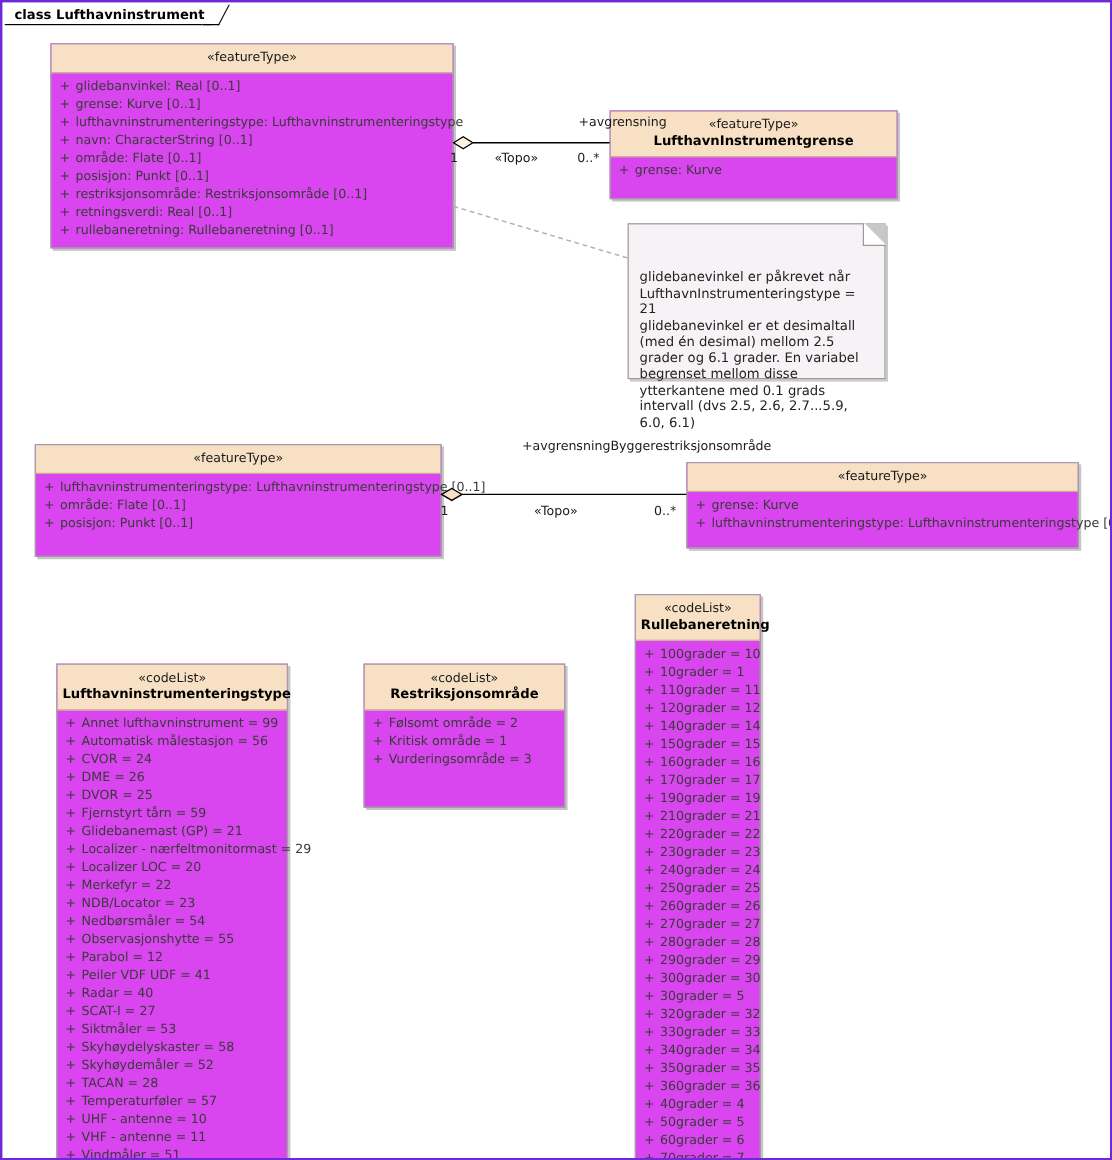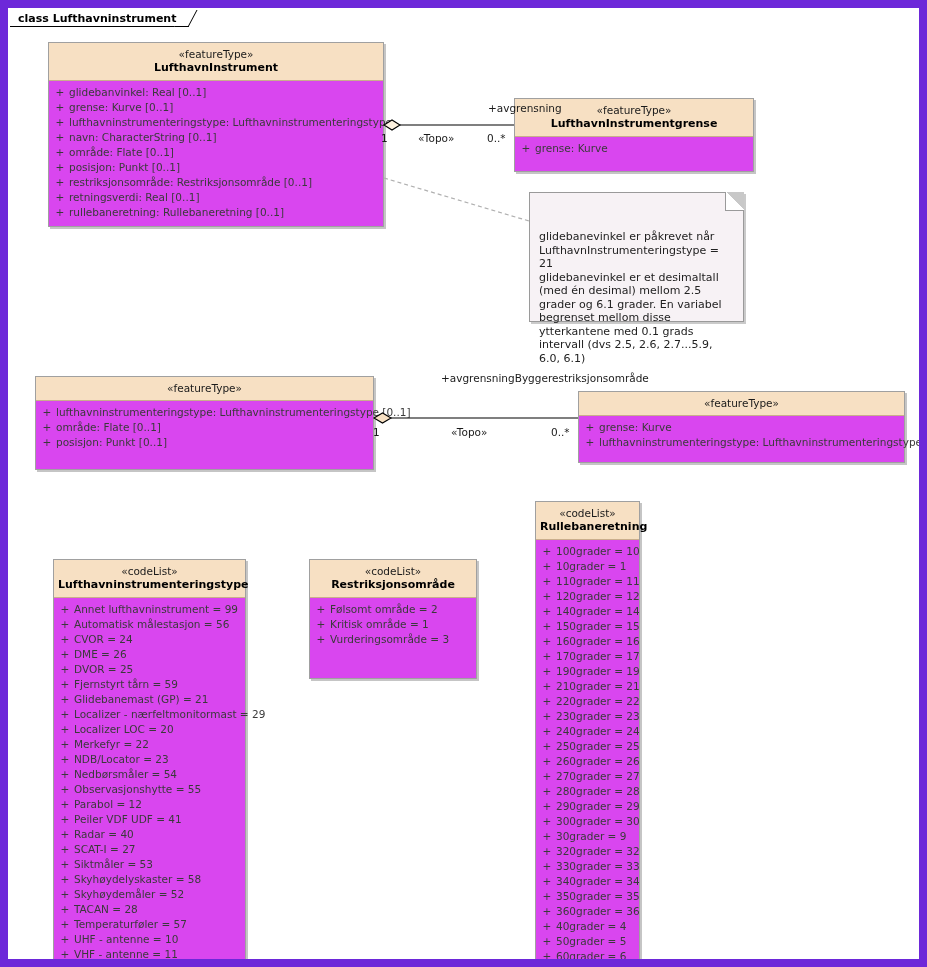--- a/index.html
+++ b/index.html
@@ -8,21 +8,21 @@
     background: #ffffff;
   }
   body {
     font-family: "DejaVu Sans", "Liberation Sans", sans-serif;
   }
   #diagram {
     position: relative;
     width: 927px;
     height: 967px;
     background: #ffffff;
-    border: 8px solid #6d28d9;
+    border: 2px solid #6d28d9;
     box-sizing: border-box;
     overflow: hidden;
   }
 
   
   .diagram-tab {
     position: absolute;
     left: 2px;
     top: 2px;
     height: 17px;
@@ -170,21 +170,20 @@
   <div class="conn-label" style="left:479px; top:124px;">0..*</div>
 
   <div class="conn-label" style="left:433px; top:364px;">+avgrensningByggerestriksjonsområde</div>
   <div class="conn-label" style="left:443px; top:418px;">«Topo»</div>
   <div class="conn-label" style="left:365px; top:418px;">1</div>
   <div class="conn-label" style="left:543px; top:418px;">0..*</div>
 
   <div class="uml-box" style="left:40px; top:34px; width:336px;">
     <div class="uml-header">
       <span class="uml-stereotype">«featureType»</span>
-      <span class="uml-name">LufthavnInstrument</span>
     </div>
     <div class="uml-attrs" style="min-height:122px;">
         <div class="uml-attr">
           <span class="vis">+</span>
           <span class="txt">glidebanvinkel: Real [0..1]</span>
         </div>
         <div class="uml-attr">
           <span class="vis">+</span>
           <span class="txt">grense: Kurve [0..1]</span>
         </div>
@@ -351,21 +350,21 @@
         <div class="uml-attr">
           <span class="vis">+</span>
           <span class="txt">290grader = 29</span>
         </div>
         <div class="uml-attr">
           <span class="vis">+</span>
           <span class="txt">300grader = 30</span>
         </div>
         <div class="uml-attr">
           <span class="vis">+</span>
-          <span class="txt">30grader = 9</span>
+          <span class="txt">30grader = 5</span>
         </div>
         <div class="uml-attr">
           <span class="vis">+</span>
           <span class="txt">320grader = 32</span>
         </div>
         <div class="uml-attr">
           <span class="vis">+</span>
           <span class="txt">330grader = 33</span>
         </div>
         <div class="uml-attr">

